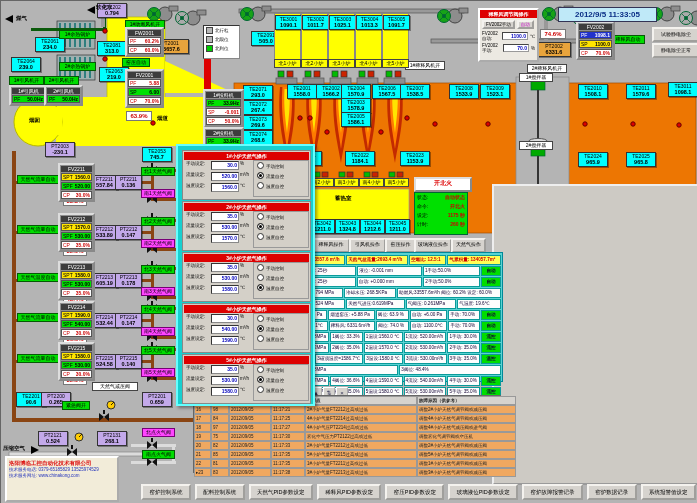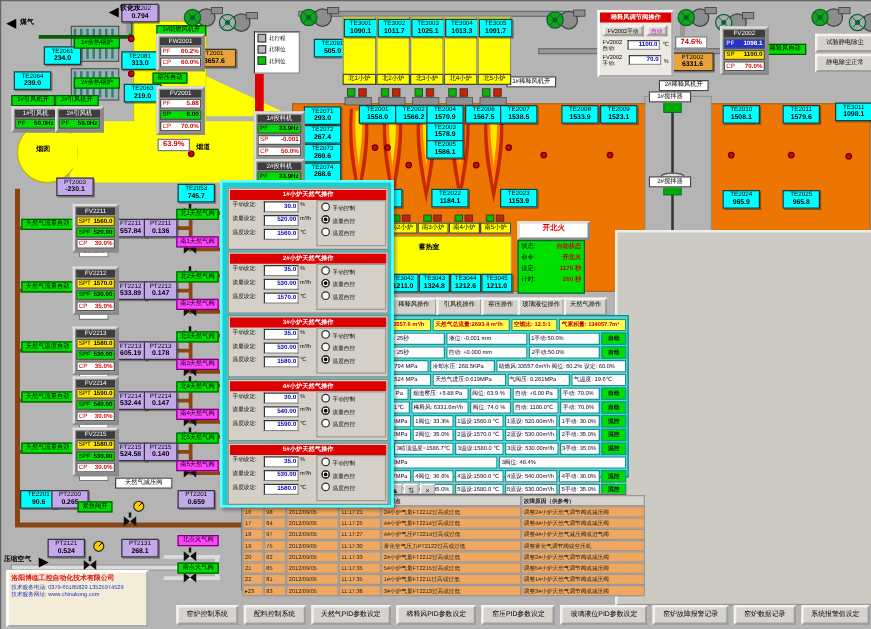--- a/index.html
+++ b/index.html
@@ -829,20 +829,21 @@
         <span>12/09/04</span>
         <span>11:32:51</span>
         <span>15:32:51</span>
         <span>19:32:51</span>
         <span>23:32:51</span>
         <span>3:32:51</span>
         <span>7:32:51</span>
         <span>11:32:51</span>
       </div>
     </div>
+  <div id="datetime" class="abs" style="left:557px;top:6px;width:97px;height:13px">2012/9/5 11:33:05</div>
 
   <div id="dilution" class="abs win" style="left:477px;top:7px;width:57px;height:50px">
     <div class="wtitle">稀释风调节阀操作</div>
     <div class="drow">
       <span class="btn" style="font-size:4.5px;padding:0 2px">FV2002手动</span>
       <span class="btn" style="font-size:4.5px;padding:0 2px;color:#c0c">自动</span>
     </div>
     <div class="drow">
         <span>FV2002自动:</span>
         <span class="inp">1100.0</span>

